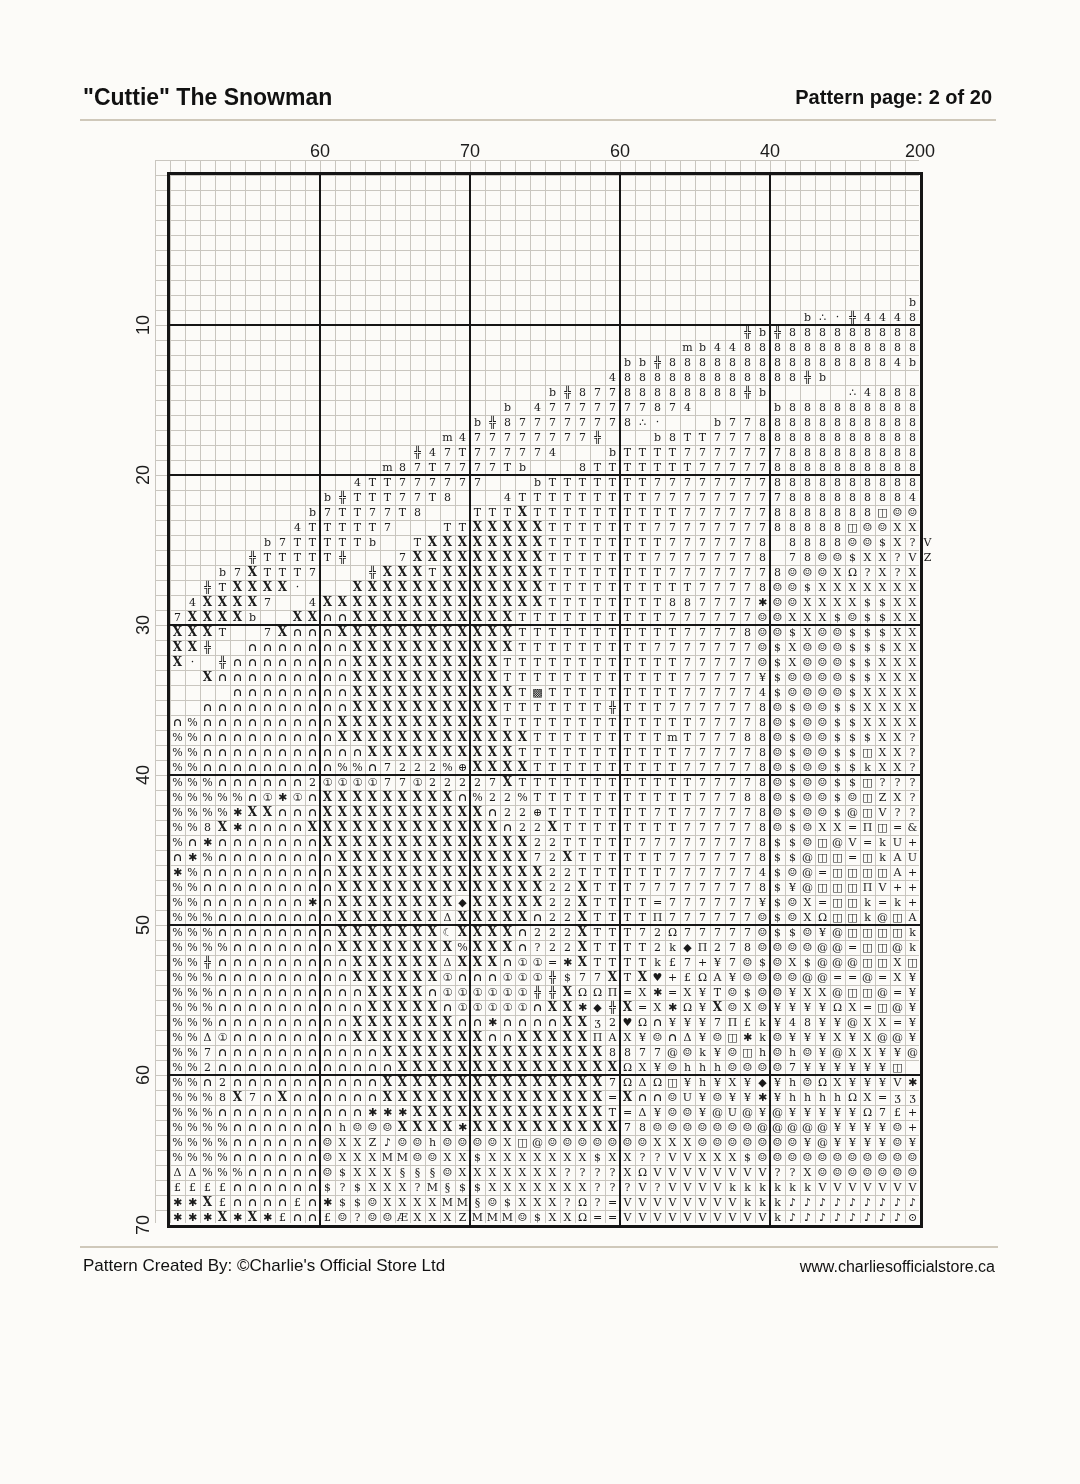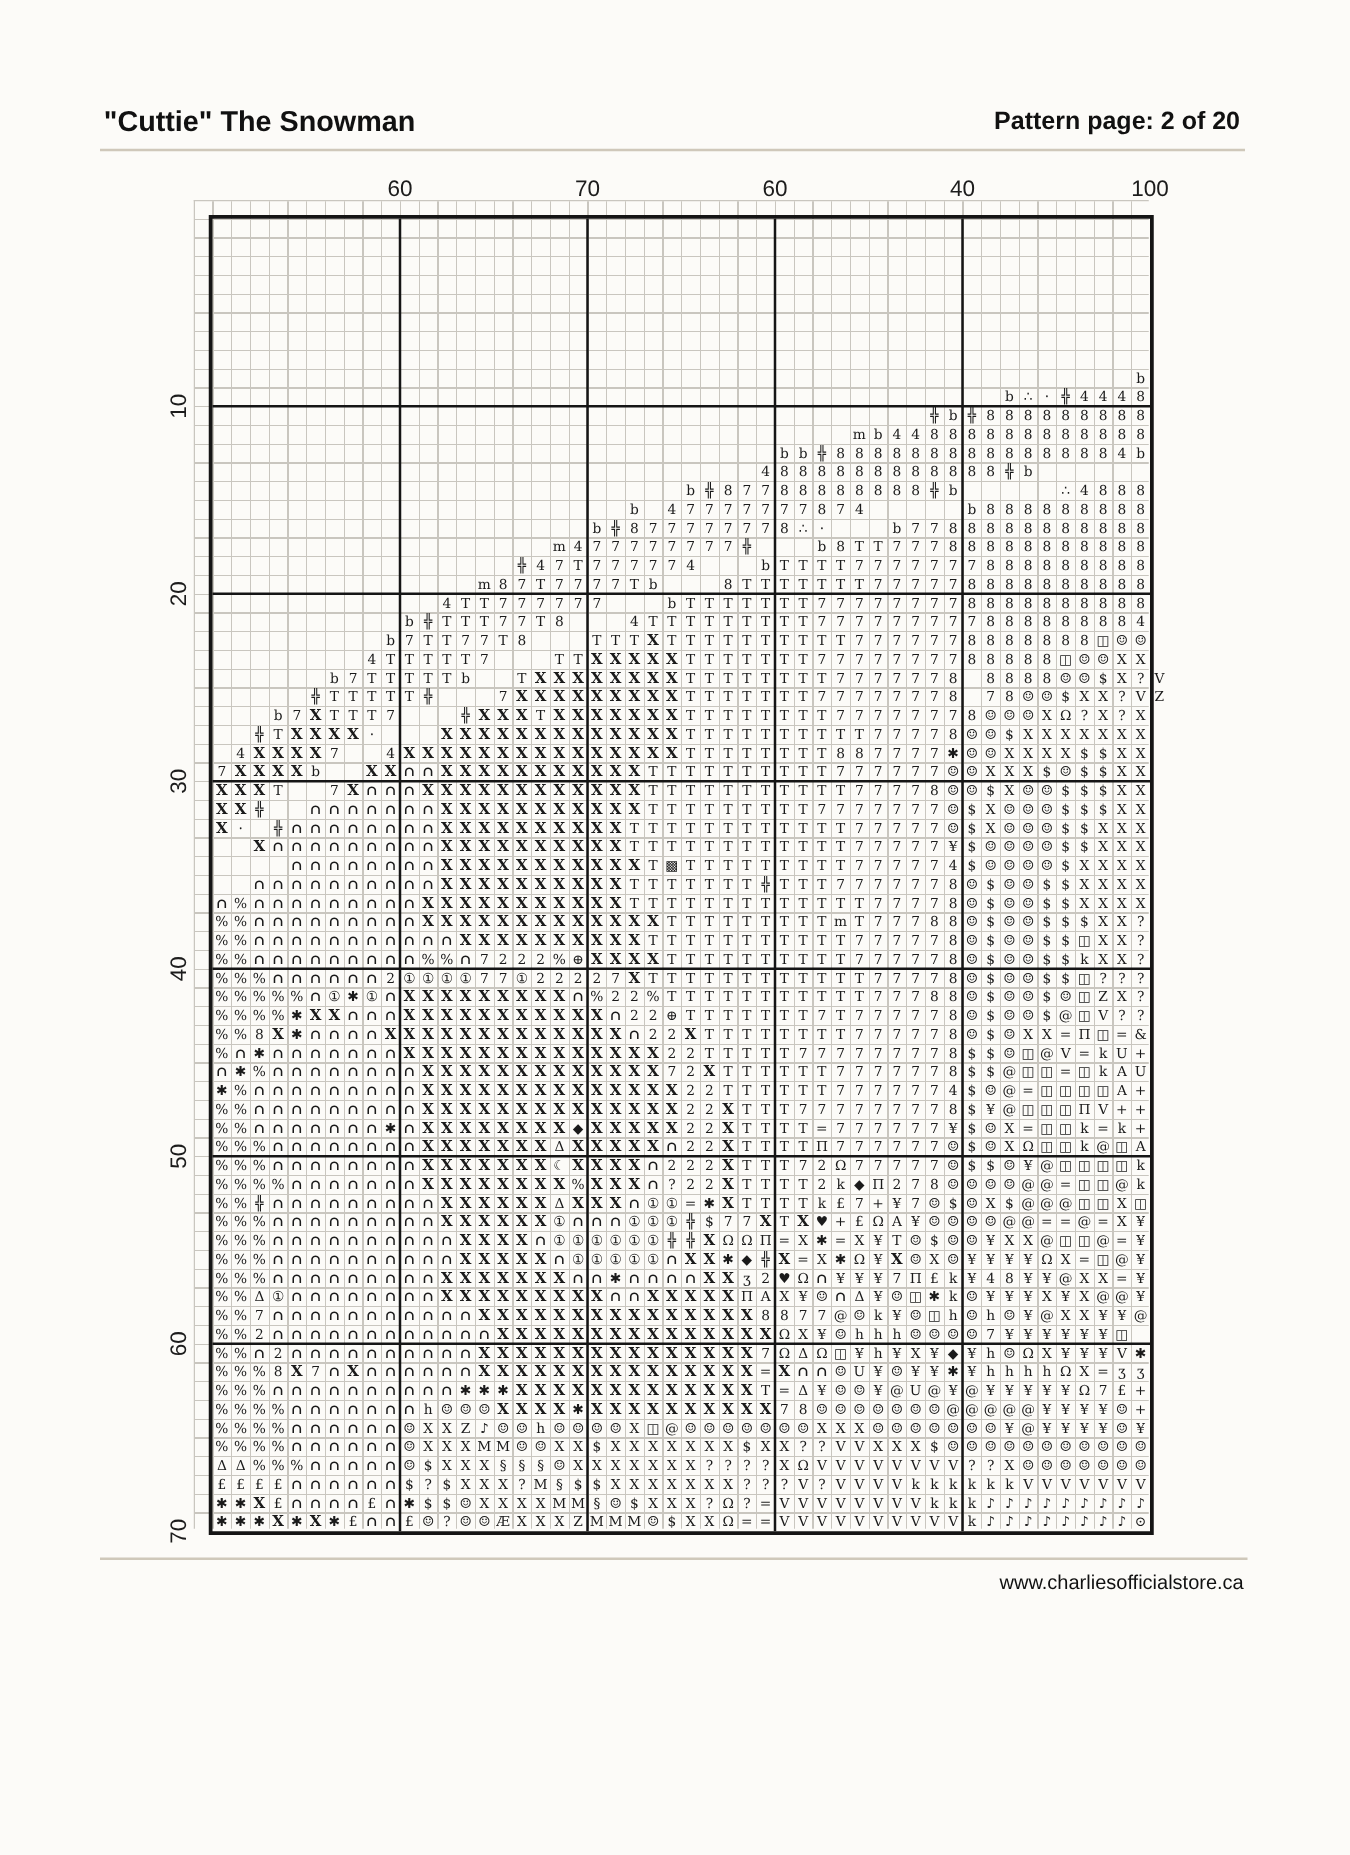--- a/index.html
+++ b/index.html
@@ -2690,29 +2690,30 @@
         <span class="cell bsym" style="left: 690px; top: 1035px;">♪</span>
         <span class="cell bsym" style="left: 705px; top: 1035px;">♪</span>
         <span class="cell bsym" style="left: 720px; top: 1035px;">♪</span>
         <span class="cell" style="left: 735px; top: 1035px;">⊙</span>
       </div>
     <div class="grid-inner" id="col-labels">
         <span class="col-label" style="left: 150px;">60</span>
         <span class="col-label" style="left: 300px;">70</span>
         <span class="col-label" style="left: 450px;">60</span>
         <span class="col-label" style="left: 600px;">40</span>
-        <span class="col-label" style="left: 750px;">100</span>
+        <span class="col-label" style="left: 750px;">200</span>
       </div>
     <div class="grid-inner" id="row-labels">
         <span class="row-label" style="top: 150px;">10</span>
         <span class="row-label" style="top: 300px;">20</span>
         <span class="row-label" style="top: 450px;">30</span>
         <span class="row-label" style="top: 600px;">40</span>
         <span class="row-label" style="top: 750px;">50</span>
         <span class="row-label" style="top: 900px;">60</span>
         <span class="row-label" style="top: 1050px;">70</span>
       </div>
   </div>
 
   <div class="ftr-rule"></div>
+  <div class="ftr-left">Pattern Created By: ©Charlie's Official Store Ltd</div>
   <div class="ftr-right">www.charliesofficialstore.ca</div>
 
 </div>
 
 </body></html>

